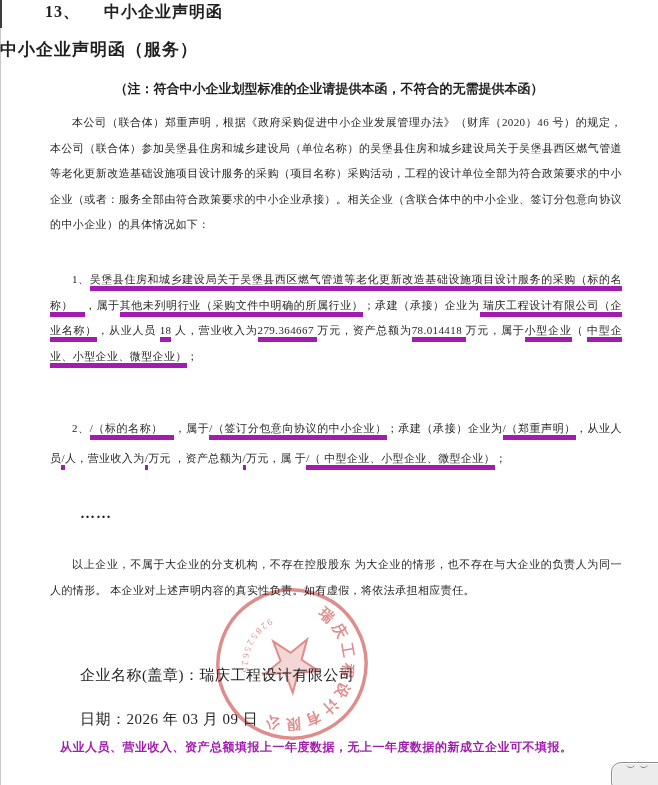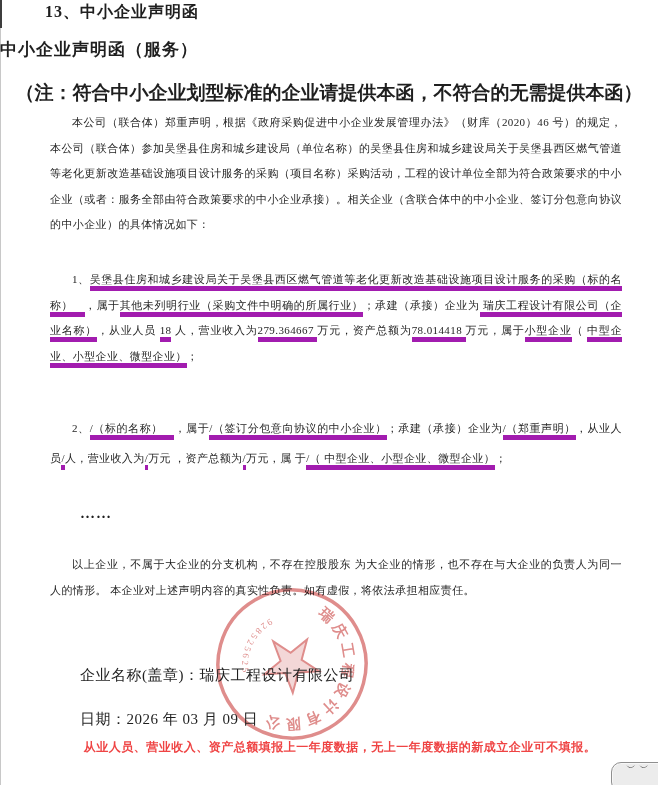--- a/index.html
+++ b/index.html
@@ -20,29 +20,29 @@
   }
   .edge-corner {
     position:absolute; left:0; top:0; width:2px; height:28px;
     background:#3d3d3d;
   }
   .heading {
     position:absolute; top:2px; left:45px;
     font-size:16px; font-weight:bold; letter-spacing:1px;
     white-space:nowrap;
   }
-  .heading .num { }
+  .heading .num { margin-right:24px; }
   .doc-title {
     position:absolute; top:38px; left:0; width:658px;
     text-align:left; font-size:17px; font-weight:bold;
     letter-spacing:1px;
   }
   .doc-note {
     position:absolute; top:80px; left:0; width:658px;
-    text-align:center; font-size:19px; font-weight:bold;
+    text-align:center; font-size:13px; font-weight:bold;
   }
   .para {
     position:absolute; left:50px; width:572px;
     font-size:11px; line-height:25.5px;
     text-align:justify; text-indent:2em;
     letter-spacing:0.4px;
   }
   .p1 { top:110px; }
   .item1 { top:267px; }
   .item2 { top:413px; line-height:30px; }
@@ -53,22 +53,21 @@
   .closing { top:552px; }
   .sign-line {
     position:absolute; left:80px; font-size:15px;
     letter-spacing:0.5px; white-space:nowrap;
   }
   .sign-company { top:666px; }
   .sign-date { top:710px; }
   .footnote {
     position:absolute; left:60px; top:739px; width:560px;
     font-size:12px; font-weight:bold; letter-spacing:0.5px;
-    color:#ef4444;
-    text-align:center;
+    color:#a21caf;
   }
   .u {
     border-bottom:5px solid #a21caf;
     padding-bottom:1px;
   }
   .seal {
     position:absolute; left:212px; top:584px;
     width:160px; height:160px;
     opacity:0.6; mix-blend-mode:multiply;
     pointer-events:none;

